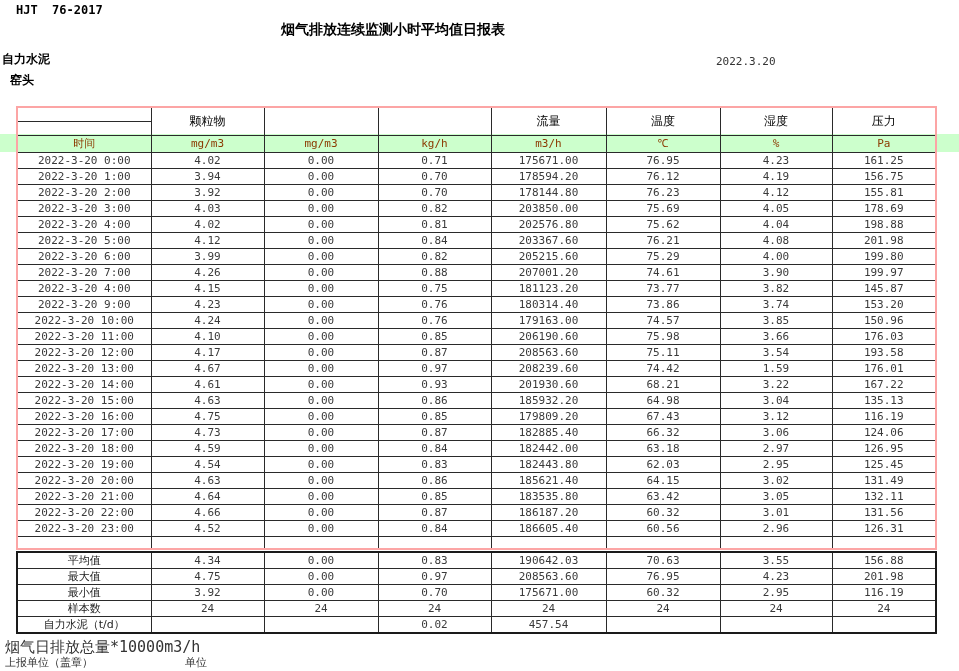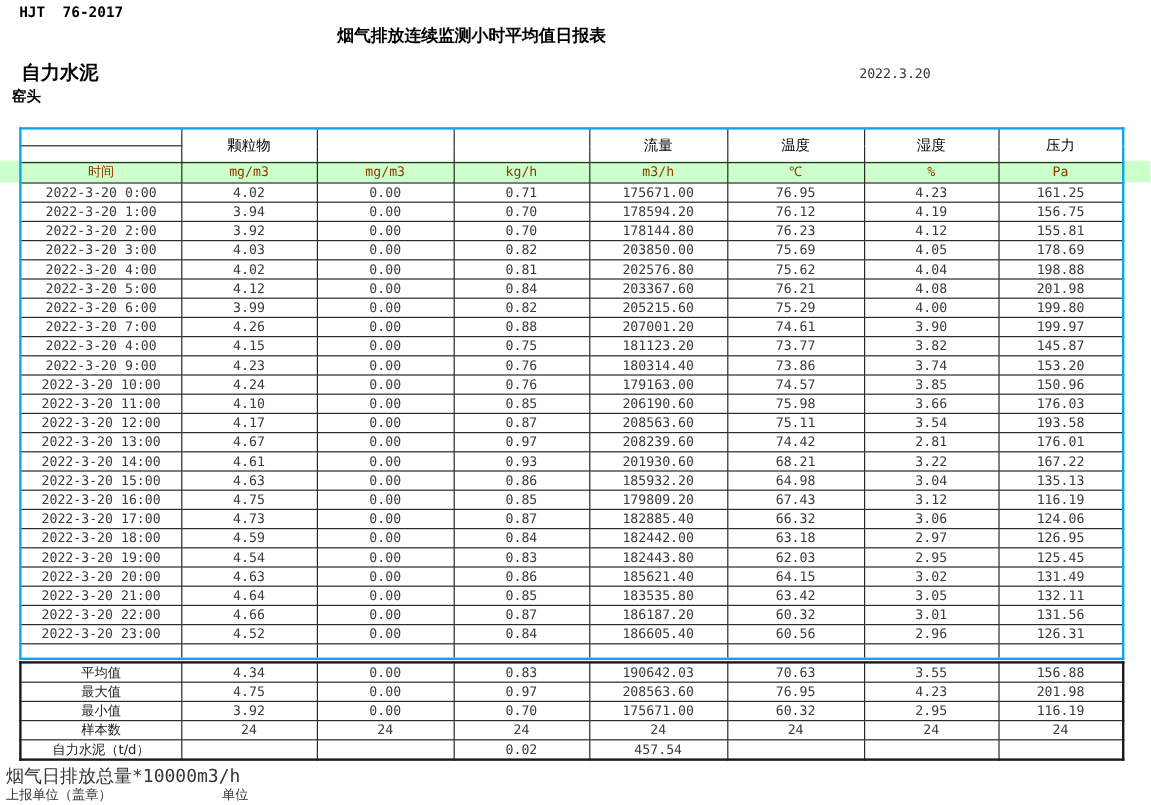--- a/index.html
+++ b/index.html
@@ -2,28 +2,28 @@
 <html><head>
 <meta charset="utf-8">
 <style>
   html,body{margin:0;padding:0;background:#fff;}
   .sheet{position:relative;width:959px;height:671px;background:#ffffff;overflow:hidden;
          font-family:"DejaVu Sans Mono","Liberation Mono",monospace;color:#2b2b2b;}
   .doc-code{position:absolute;left:16px;top:3px;font-size:12px;font-weight:bold;white-space:pre;
             font-family:"DejaVu Sans Mono","Liberation Mono",monospace;color:#000;}
   .title{position:absolute;left:0;top:21px;width:786px;text-align:center;font-weight:bold;
          font-size:14px;font-family:"DejaVu Sans","Liberation Sans",sans-serif;color:#000;}
-  .company{position:absolute;left:18px;top:51px;font-size:16px;font-weight:bold;
+  .company{position:absolute;left:2px;top:51px;font-size:12px;font-weight:bold;
            font-family:"DejaVu Sans","Liberation Sans",sans-serif;color:#000;}
   .station{position:absolute;left:10px;top:72px;font-size:12px;font-weight:bold;
            font-family:"DejaVu Sans","Liberation Sans",sans-serif;color:#000000;}
   .date{position:absolute;left:716px;top:55px;font-size:11px;color:#333;}
   .green-band{position:absolute;left:0;top:134px;width:959px;height:18px;}
   table{position:absolute;left:16px;border-collapse:collapse;table-layout:fixed;background:transparent;}
-  .main-table{top:106px;width:919px;border:2px solid #0ea5e9;}
+  .main-table{top:106px;width:919px;border:2px solid #fca5a5;}
   .summary-table{top:551px;width:919px;border:2px solid #1a1a1a;}
   td{border:1px solid #2a2a2a;padding:0;margin:0;text-align:center;vertical-align:middle;
      font-size:11px;height:15px;line-height:15px;white-space:nowrap;overflow:hidden;color:#3a3a3a;}
   td.group-cell{font-family:"DejaVu Sans","Liberation Sans",sans-serif;font-size:12px;color:#000;}
   td.split-cell{height:13px;line-height:13px;}
   .unit-row td{height:16px;line-height:16px;}
   .empty-row td{height:11px;line-height:11px;}
   td.label-cell{font-family:"DejaVu Sans","Liberation Sans",sans-serif;font-size:11px;color:#222;}
   .footer-note{position:absolute;left:5px;top:638px;font-size:15px;color:#333;}
   .footer-report-unit{position:absolute;left:5px;top:655px;font-size:11px;color:#333;
@@ -210,21 +210,21 @@
           <td>3.54</td>
           <td>193.58</td>
         </tr>
         <tr>
           <td>2022-3-20 13:00</td>
           <td>4.67</td>
           <td>0.00</td>
           <td>0.97</td>
           <td>208239.60</td>
           <td>74.42</td>
-          <td>2.81</td>
+          <td>1.59</td>
           <td>176.01</td>
         </tr>
         <tr>
           <td>2022-3-20 14:00</td>
           <td>4.61</td>
           <td>0.00</td>
           <td>0.93</td>
           <td>201930.60</td>
           <td>68.21</td>
           <td>3.22</td>

